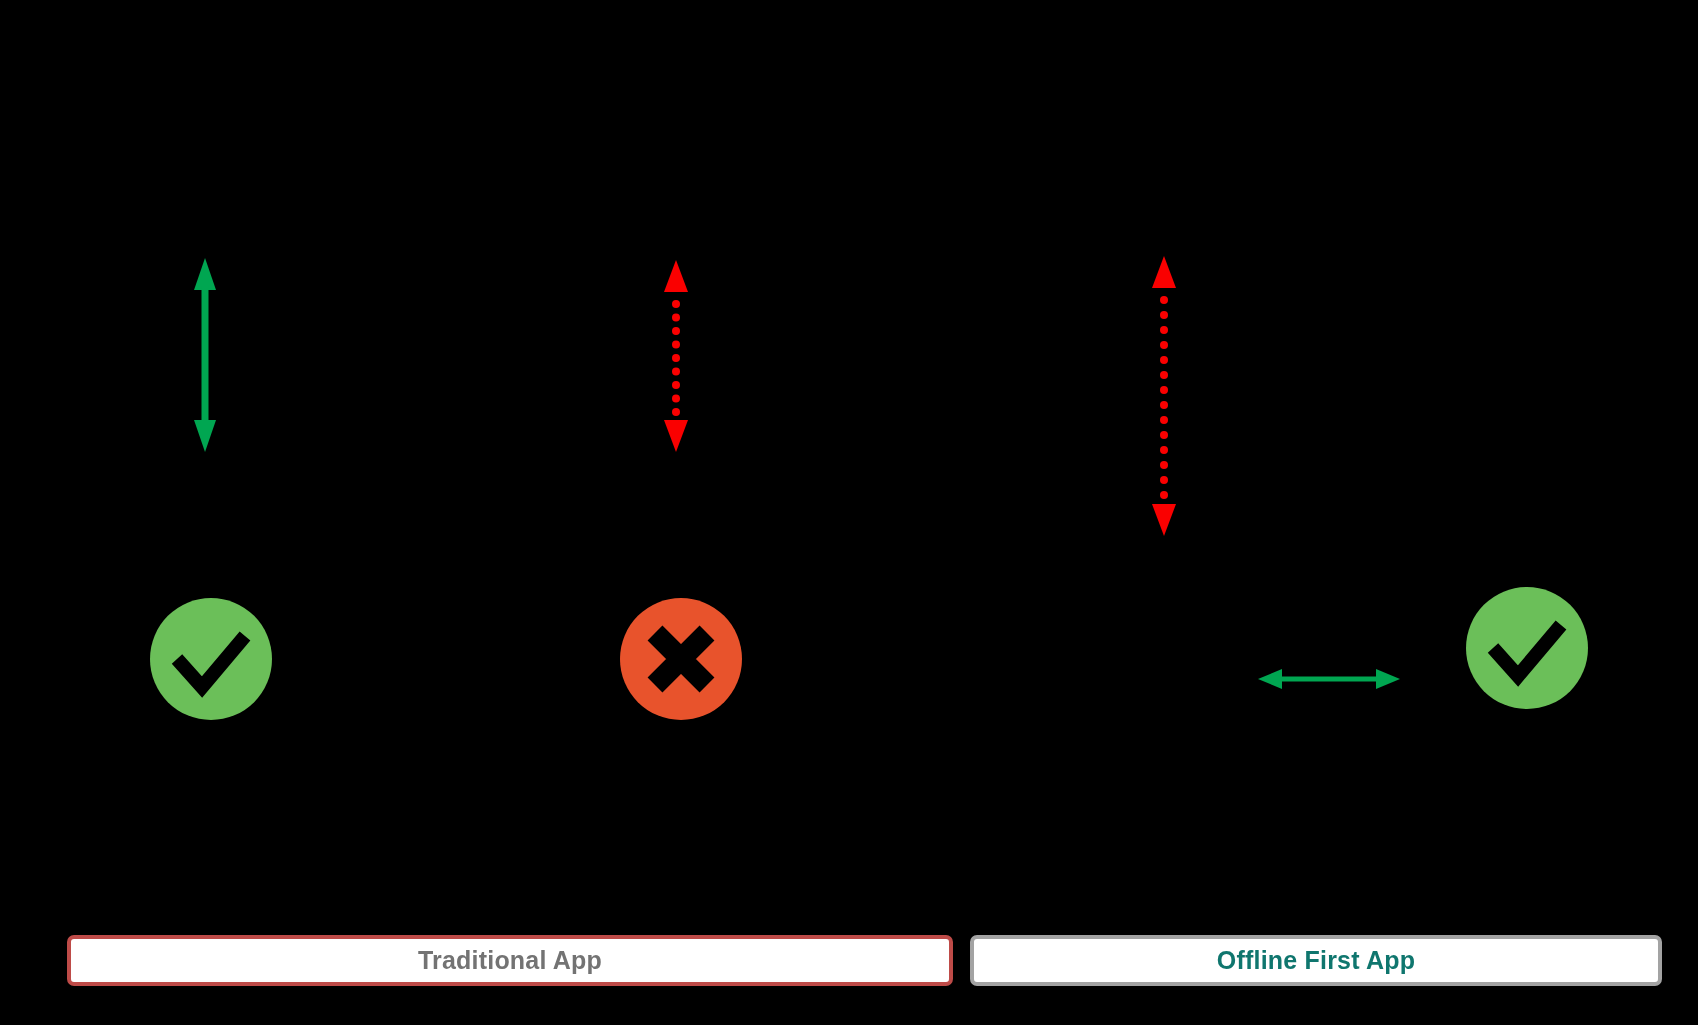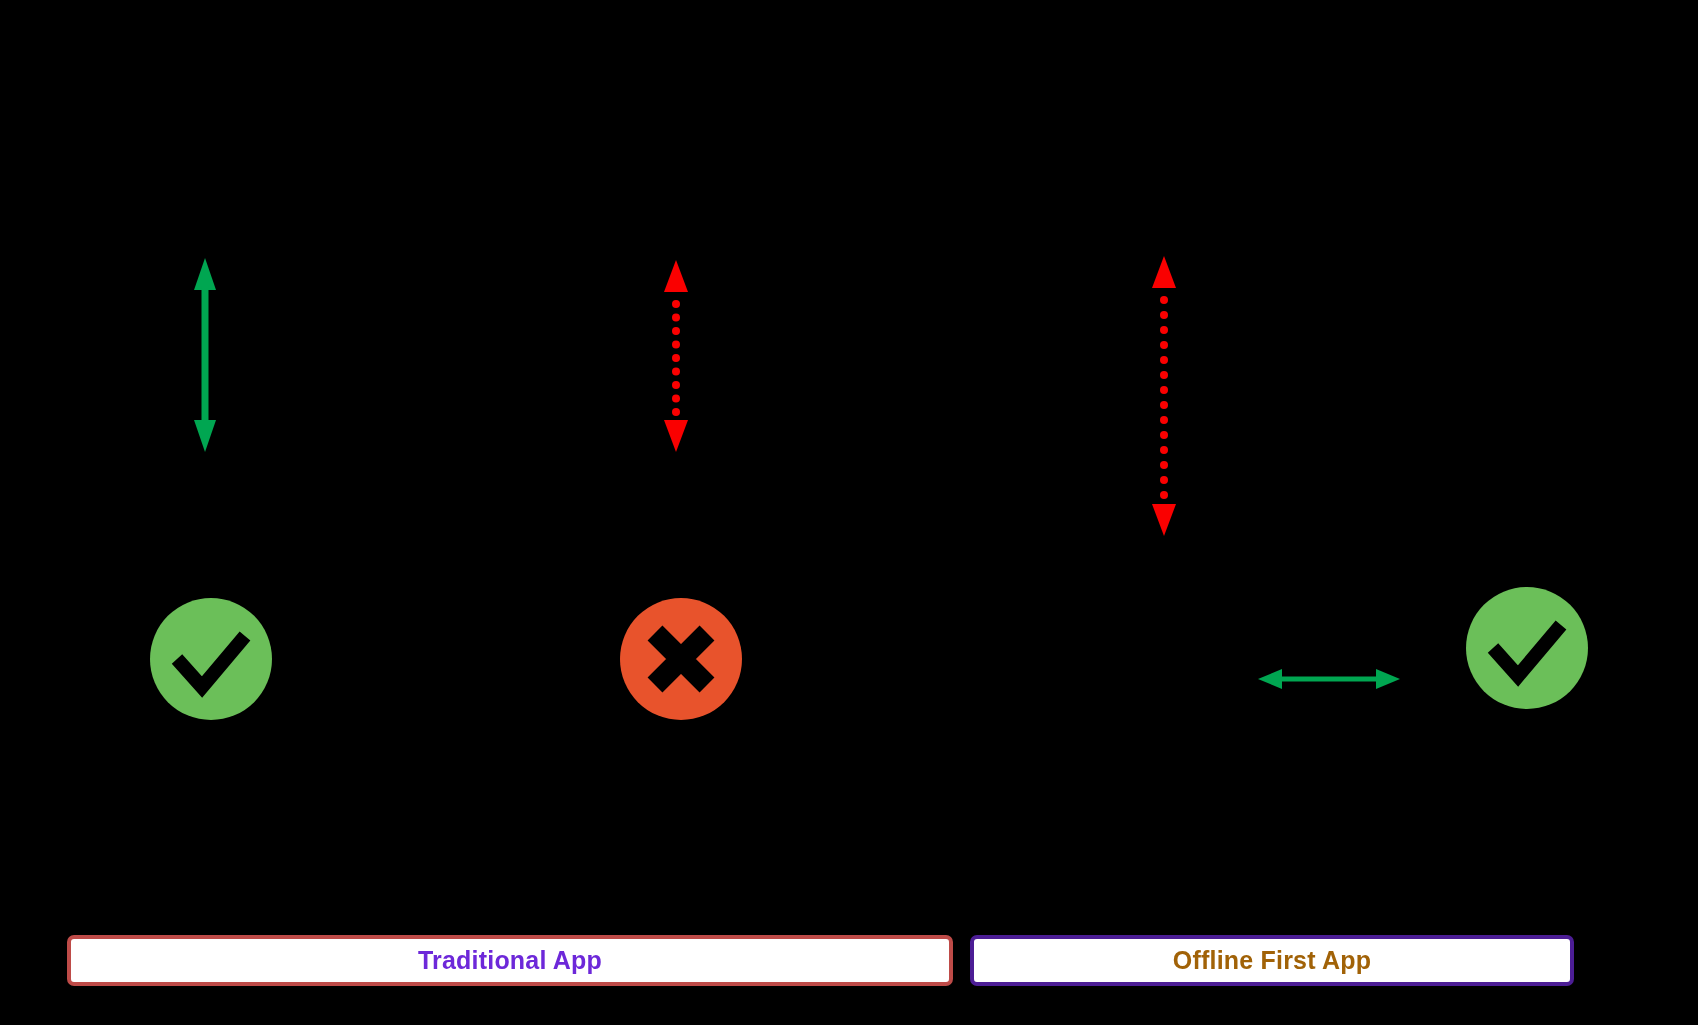--- a/index.html
+++ b/index.html
@@ -39,27 +39,27 @@
     align-items: center;
     justify-content: center;
     font-weight: 700;
     font-size: 25px;
     letter-spacing: 0.2px;
   }
   #traditional-app-box {
     left: 67px;
     width: 886px;
     border: 4px solid #BE4B48;
-    color: #6d28d9;
+    color: #737373;
   }
   #offline-first-app-box {
     left: 970px;
-    width: 604px;
-    border: 4px solid #4c1d95;
-    color: #a16207;
+    width: 692px;
+    border: 4px solid #a3a3a3;
+    color: #0f766e;
   }
 </style>
 </head>
 <body>
 
 <svg id="green-sync-arrow" class="abs" width="60" height="194" viewBox="0 0 60 194">
   <g fill="#00A651">
     <polygon points="30,0 19,32 41,32"></polygon>
     <rect x="26.5" y="28" width="7" height="138"></rect>
     <polygon points="30,194 19,162 41,162"></polygon>

